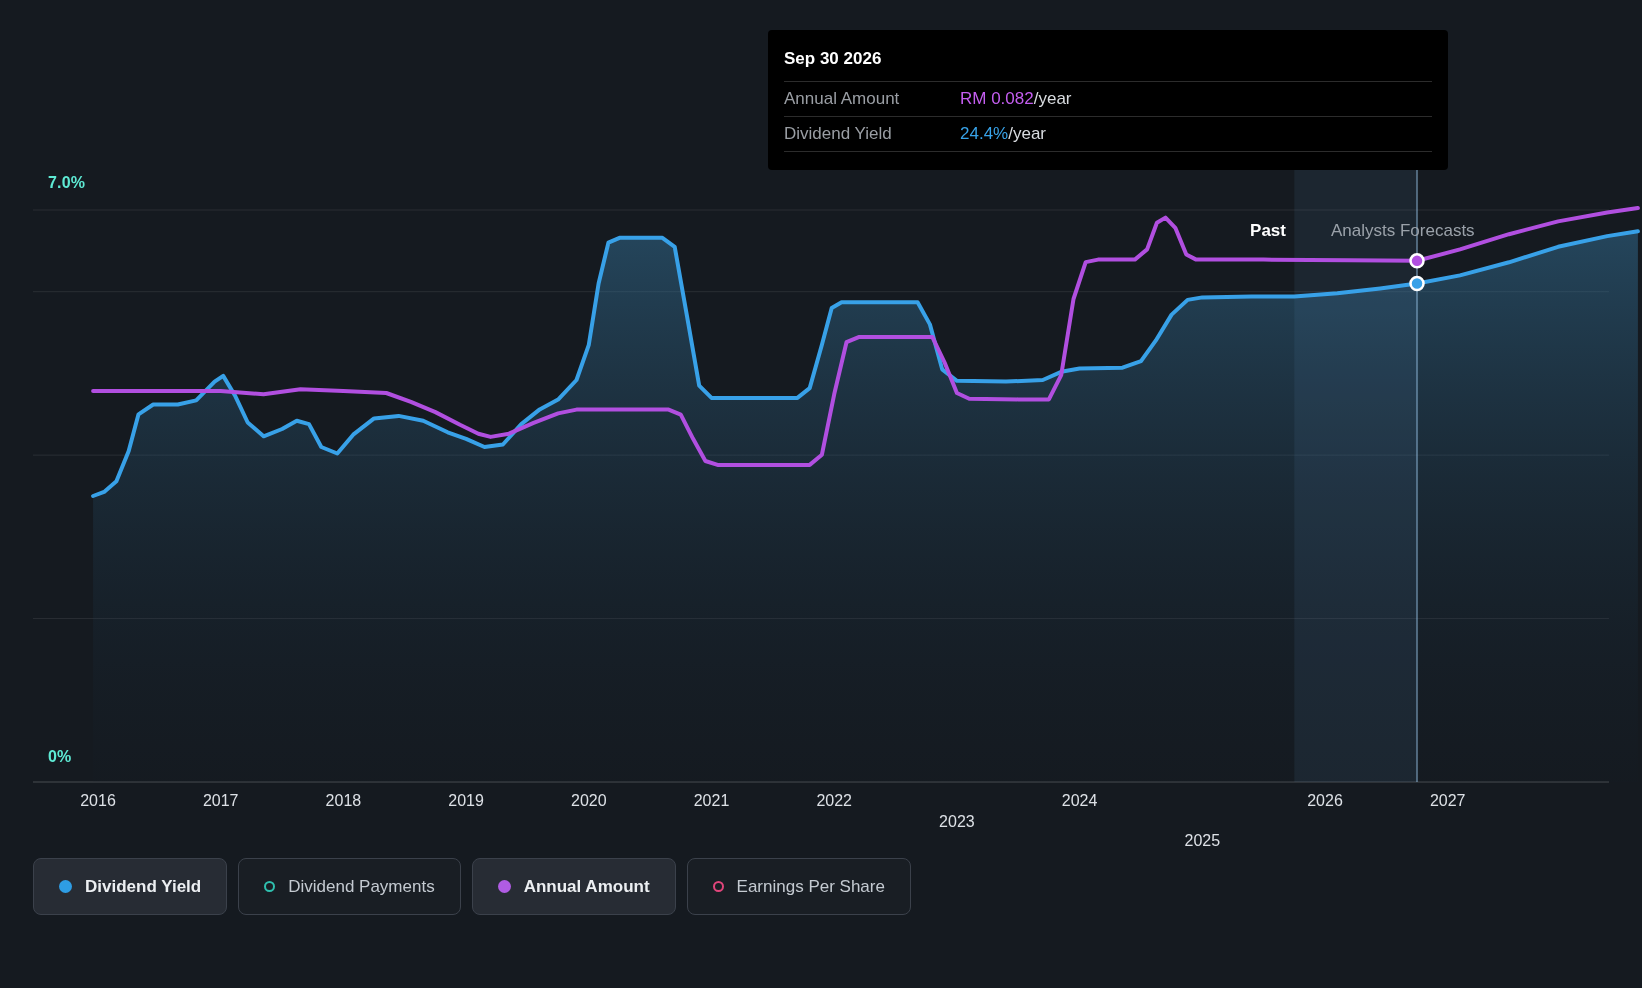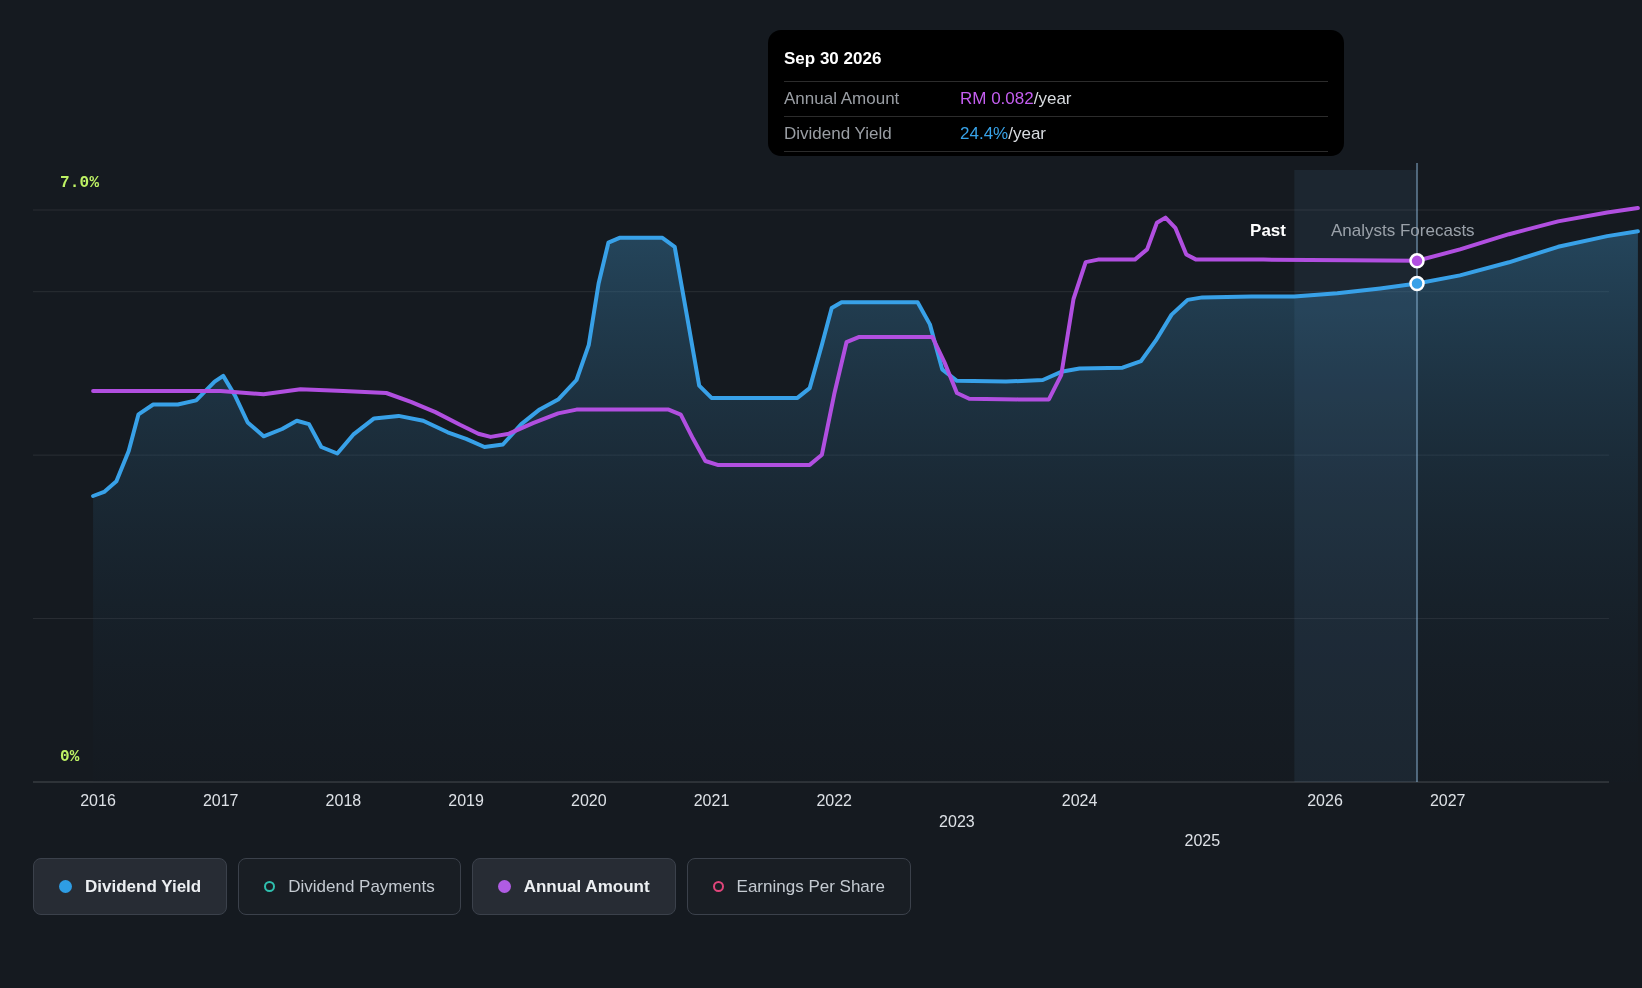--- a/index.html
+++ b/index.html
@@ -8,23 +8,22 @@
     width:1642px; height:988px;
     background:#151a20;
     font-family:"Liberation Sans", sans-serif;
     overflow:hidden;
   }
   .stage { position:relative; width:1642px; height:988px; }
 
   #chart-svg { position:absolute; left:0; top:0; width:1642px; height:830px; }
 
   .y-label {
-    position:absolute; left:60px; color:#bef264; font-size:16px; font-weight:600;
+    position:absolute; left:48px; color:#5eead4; font-size:16px; font-weight:600;
     letter-spacing:.2px;
-    font-family:Liberation Mono, monospace;
   }
   .y-label.top { top:174px; }
   .y-label.bottom { top:748px; }
 
   .past-label {
     position:absolute; right:356px; top:221px;
     color:#ffffff; font-size:17px; font-weight:700;
   }
   .forecast-label {
     position:absolute; left:1331px; top:221px;
@@ -32,23 +31,23 @@
   }
 
   #x-axis { position:absolute; left:0; top:792px; width:1354px; height:24px; }
   .x-tick {
     position:absolute; top:0; width:80px; text-align:center;
     color:#dde1e6; font-size:16px;
   }
 
   
   .tooltip {
-    position:absolute; left:768px; top:30px; width:576px;
-    background:#000000; border-radius:13px;
-    padding:13px 16px 4px 16px;
+    position:absolute; left:768px; top:30px; width:680px;
+    background:#000000; border-radius:4px;
+    padding:13px 16px 18px 16px;
   }
   .tt-title {
     color:#ffffff; font-size:17px; font-weight:700;
     padding:6px 0 12px 0; border-bottom:1px solid #2c2c2c;
   }
   .tt-row {
     display:flex; align-items:center;
     padding:7px 0; border-bottom:1px solid #2c2c2c;
     font-size:17px;
   }

